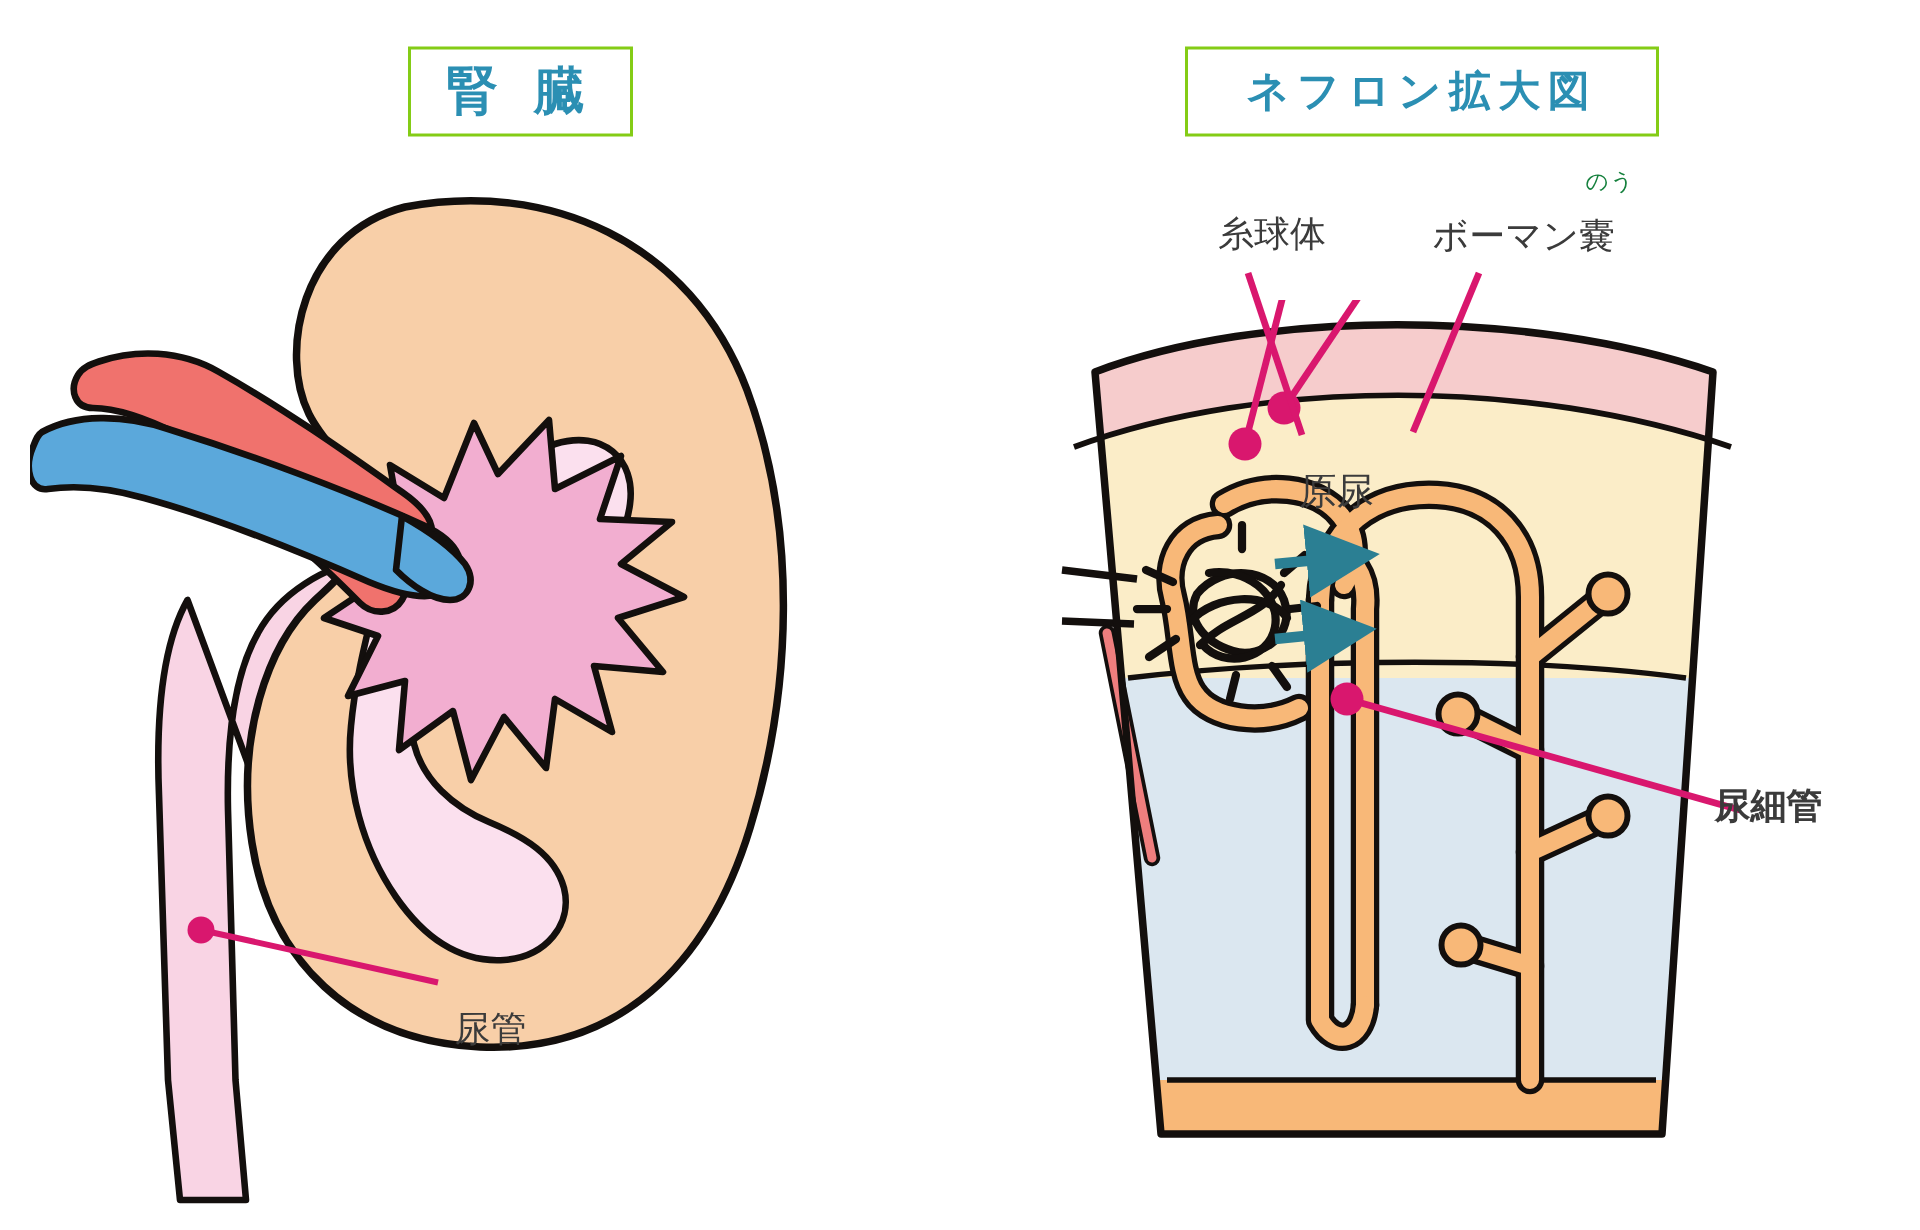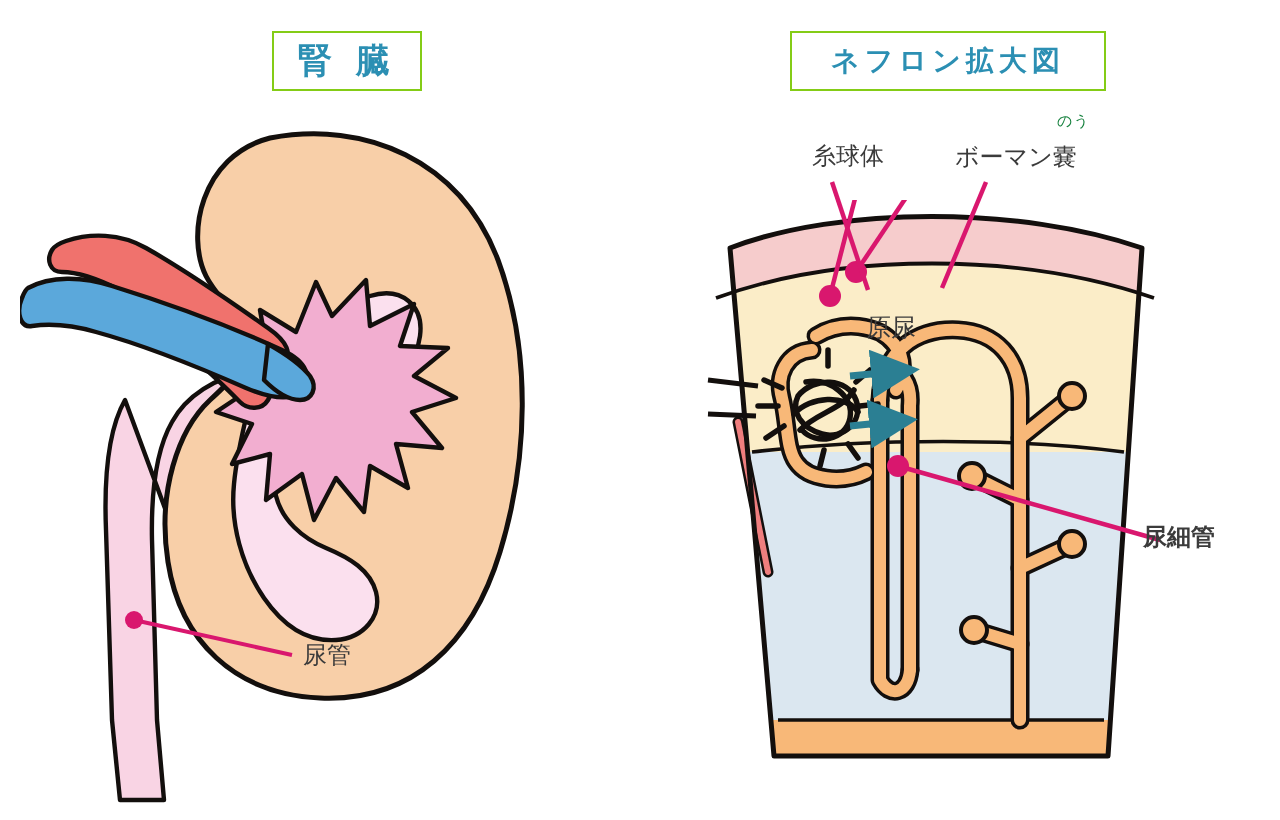--- a/index.html
+++ b/index.html
@@ -44,21 +44,21 @@
     font-size: 28px;
     margin-left: 16px;
   }
   .label {
     position: absolute;
     color: #3b3b3b;
     font-size: 24px;
     white-space: nowrap;
     font-family: "DejaVu Sans", "Liberation Sans", sans-serif;
   }
-  #label-ureter   { left: 303px; top: 639px; }
+  #label-ureter   { left: 303px; top: 670px; }
   #label-glom     { left: 812px; top: 140px; }
   #label-bowman   { left: 955px; top: 141px; text-align: right; }
   #label-primary  { left: 866px; top: 284px; font-size: 25px; margin-top: 27px; }
   #label-tubule   { left: 1143px; top: 521px; font-weight: bold; }
   #label-ruby-nou {
     left: 1057px; top: 112px;
     font-size: 15px;
     letter-spacing: 0.08em;
     color: #15803d;
   }

